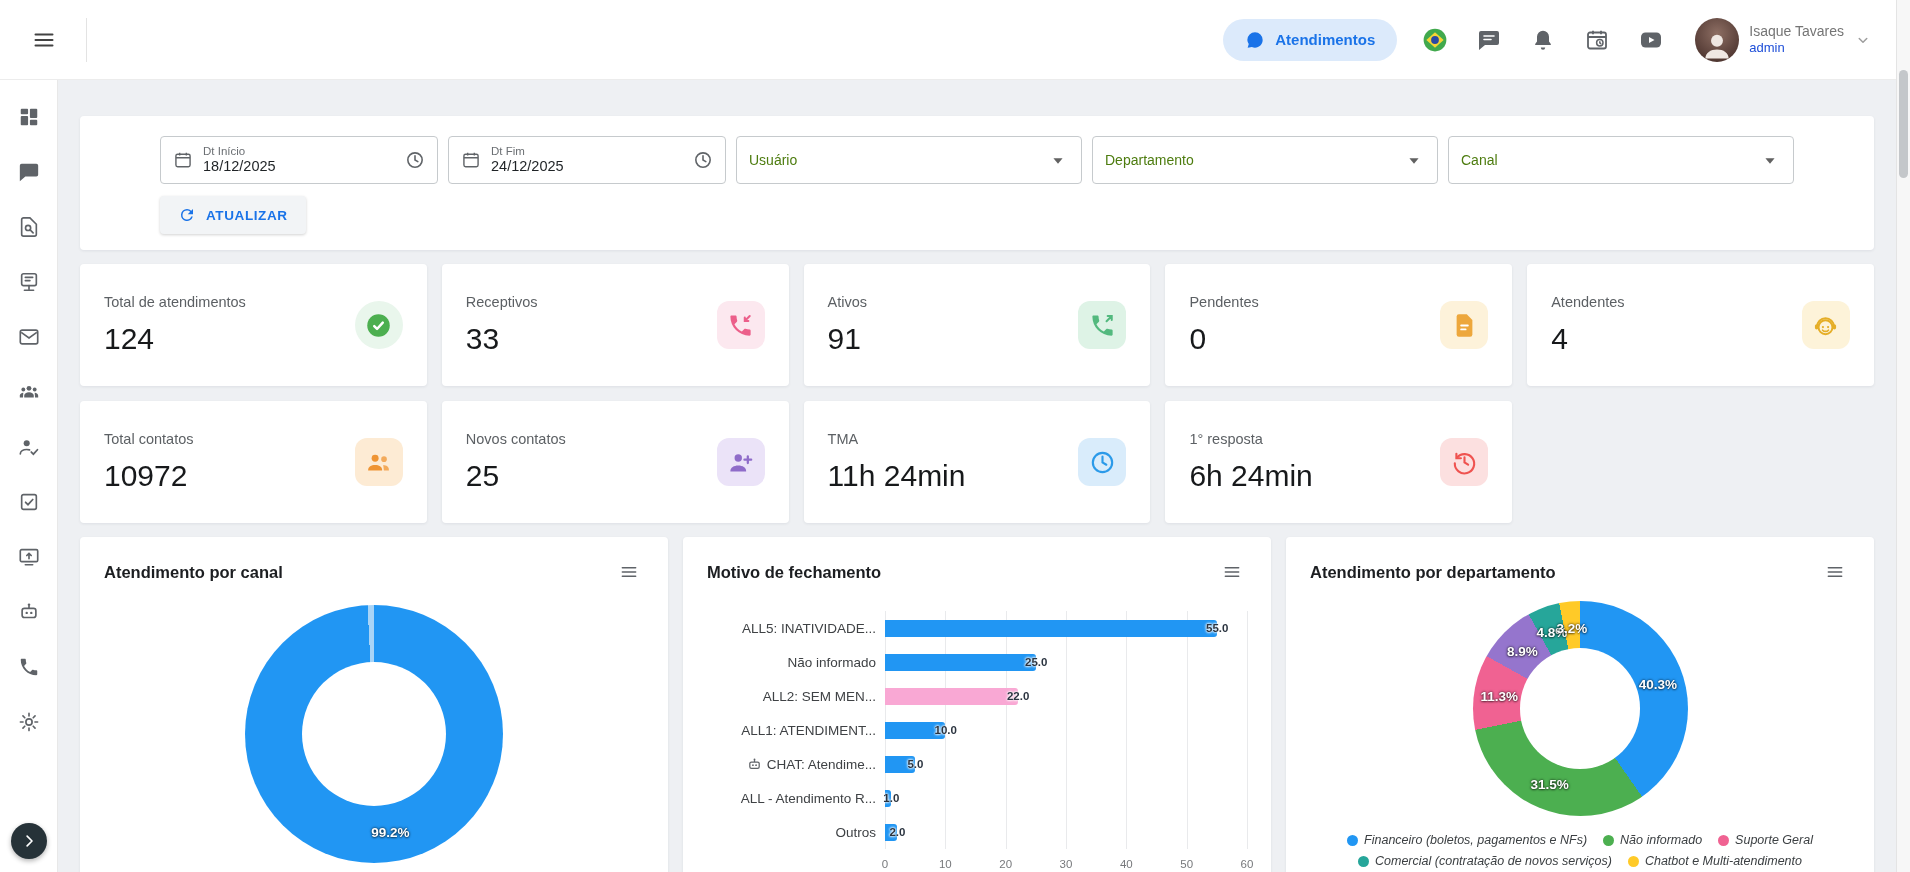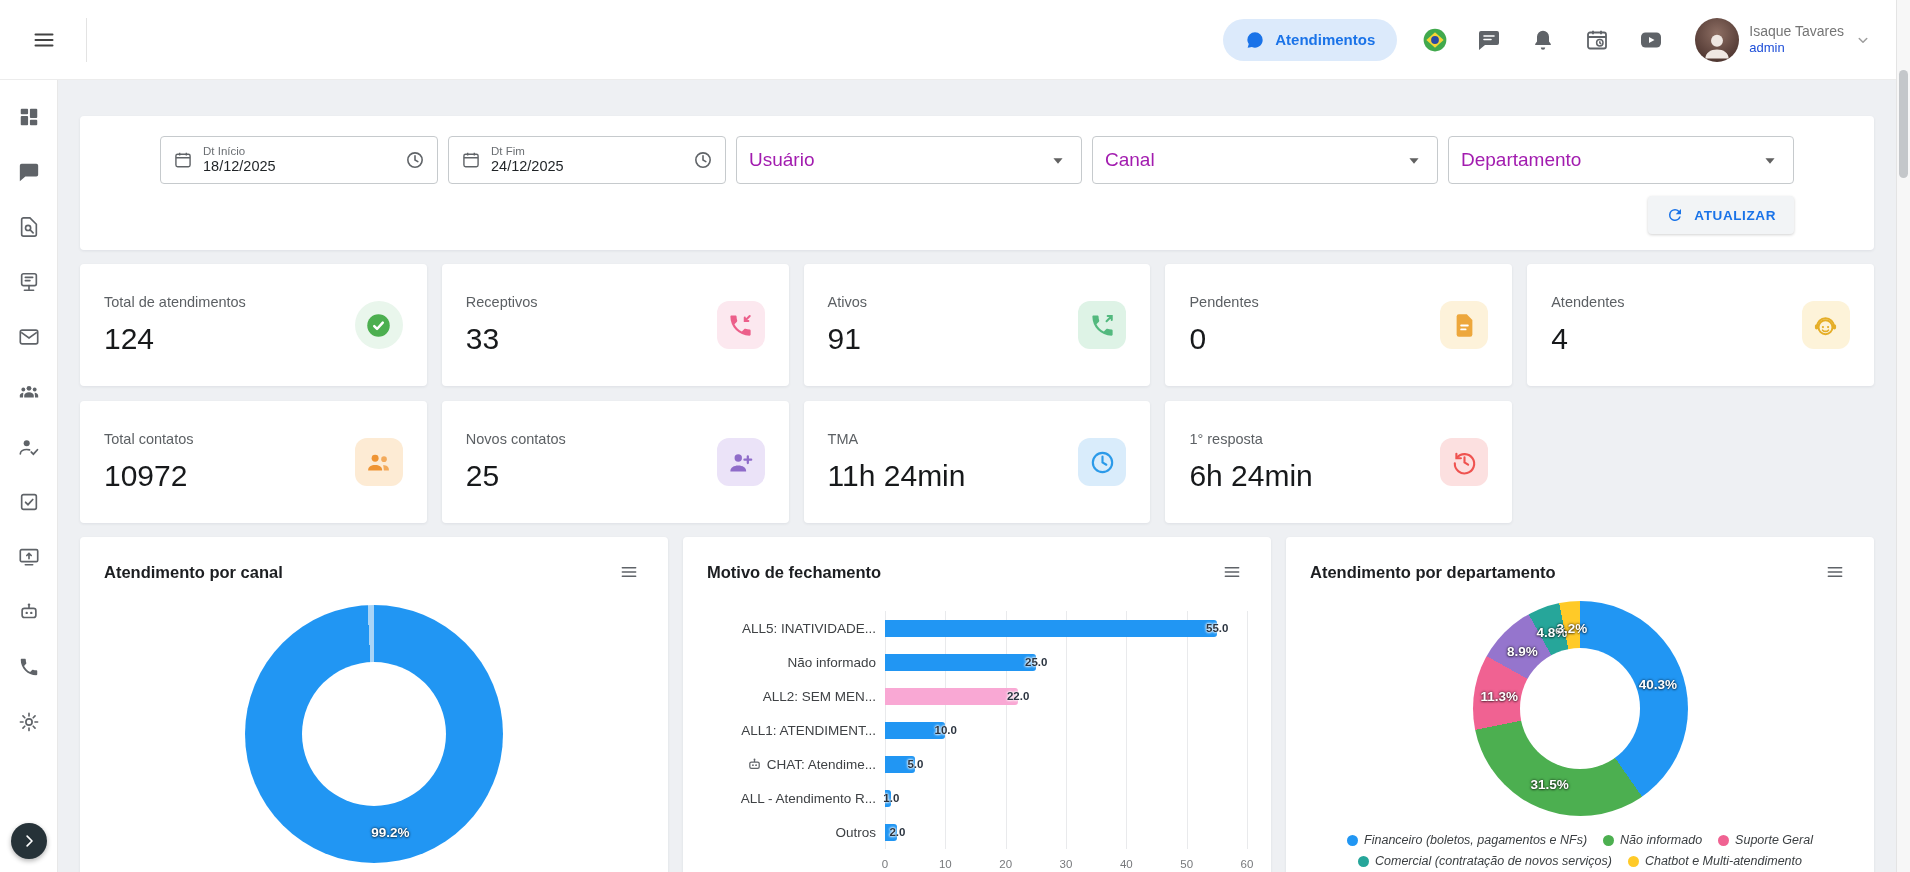--- a/index.html
+++ b/index.html
@@ -45,23 +45,23 @@
   .filter-card { height:134px; padding:20px 80px 0 80px; }
   .filter-row { display:flex; gap:10px; }
   .field { height:48px; border:1px solid #c6cacd; border-radius:4px; background:#fff;
            display:flex; align-items:center; padding:0 12px; gap:10px; cursor:pointer; }
   .date-field { width:278px; }
   .select-field { flex:1; justify-content:space-between; }
   .field-ico { color:#606468; display:flex; }
   .field-text { display:flex; flex-direction:column; line-height:1.15; flex:1; }
   .field-label { font-size:11.5px; color:#6b6f73; }
   .field-value { font-size:14.5px; color:#1f2326; }
-  .select-label { font-size:19px; color:#a21caf; }
+  .select-label { font-size:14px; color:#4d7c0f; }
   .caret { color:#616161; display:flex; }
-  .filter-actions { display:flex; justify-content:flex-end; margin-top:12px; }
+  .filter-actions { display:flex; justify-content:flex-start; margin-top:12px; }
   .refresh-btn { display:flex; align-items:center; gap:10px; background:#f2f4f6; color:#1a73e8;
                  padding:10px 18px; border-radius:4px; font-size:13.5px; font-weight:700; letter-spacing:.6px;
                  box-shadow:0 1px 3px rgba(0,0,0,.18); }
 
   
   .stats-grid { display:grid; grid-template-columns:repeat(5,1fr); gap:15px; margin-top:14px; }
   .stat-card { height:122px; padding:20px 24px; display:flex; align-items:center; justify-content:space-between; }
   .stat-label { font-size:14.5px; color:#5c6064; margin-bottom:12px; }
   .stat-value { font-size:30px; font-weight:500; color:#17191b; }
   .stat-icon { width:48px; height:48px; border-radius:12px; display:flex; align-items:center; justify-content:center; flex:none; }
@@ -312,30 +312,30 @@
       </div>
       <div class="field select-field">
         <span class="select-label">Usuário</span>
         <span class="caret" id="caret-1">
             <svg width="22" height="22" viewBox="0 0 24 24" aria-hidden="true">
               <path d="M7 10h10l-5 6z" fill="currentColor"></path>
             </svg>
           </span>
       </div>
       <div class="field select-field">
+        <span class="select-label">Departamento</span>
+        <span class="caret" id="caret-2">
+            <svg width="22" height="22" viewBox="0 0 24 24" aria-hidden="true">
+              <path d="M7 10h10l-5 6z" fill="currentColor"></path>
+            </svg>
+          </span>
+      </div>
+      <div class="field select-field">
         <span class="select-label">Canal</span>
         <span class="caret" id="caret-3">
-            <svg width="22" height="22" viewBox="0 0 24 24" aria-hidden="true">
-              <path d="M7 10h10l-5 6z" fill="currentColor"></path>
-            </svg>
-          </span>
-      </div>
-      <div class="field select-field">
-        <span class="select-label">Departamento</span>
-        <span class="caret" id="caret-2">
             <svg width="22" height="22" viewBox="0 0 24 24" aria-hidden="true">
               <path d="M7 10h10l-5 6z" fill="currentColor"></path>
             </svg>
           </span>
       </div>
     </div>
     <div class="filter-actions">
       <button class="refresh-btn">
         <span id="refresh-ico" style="display:flex;">
             <svg width="18" height="18" viewBox="0 0 24 24" aria-hidden="true">

